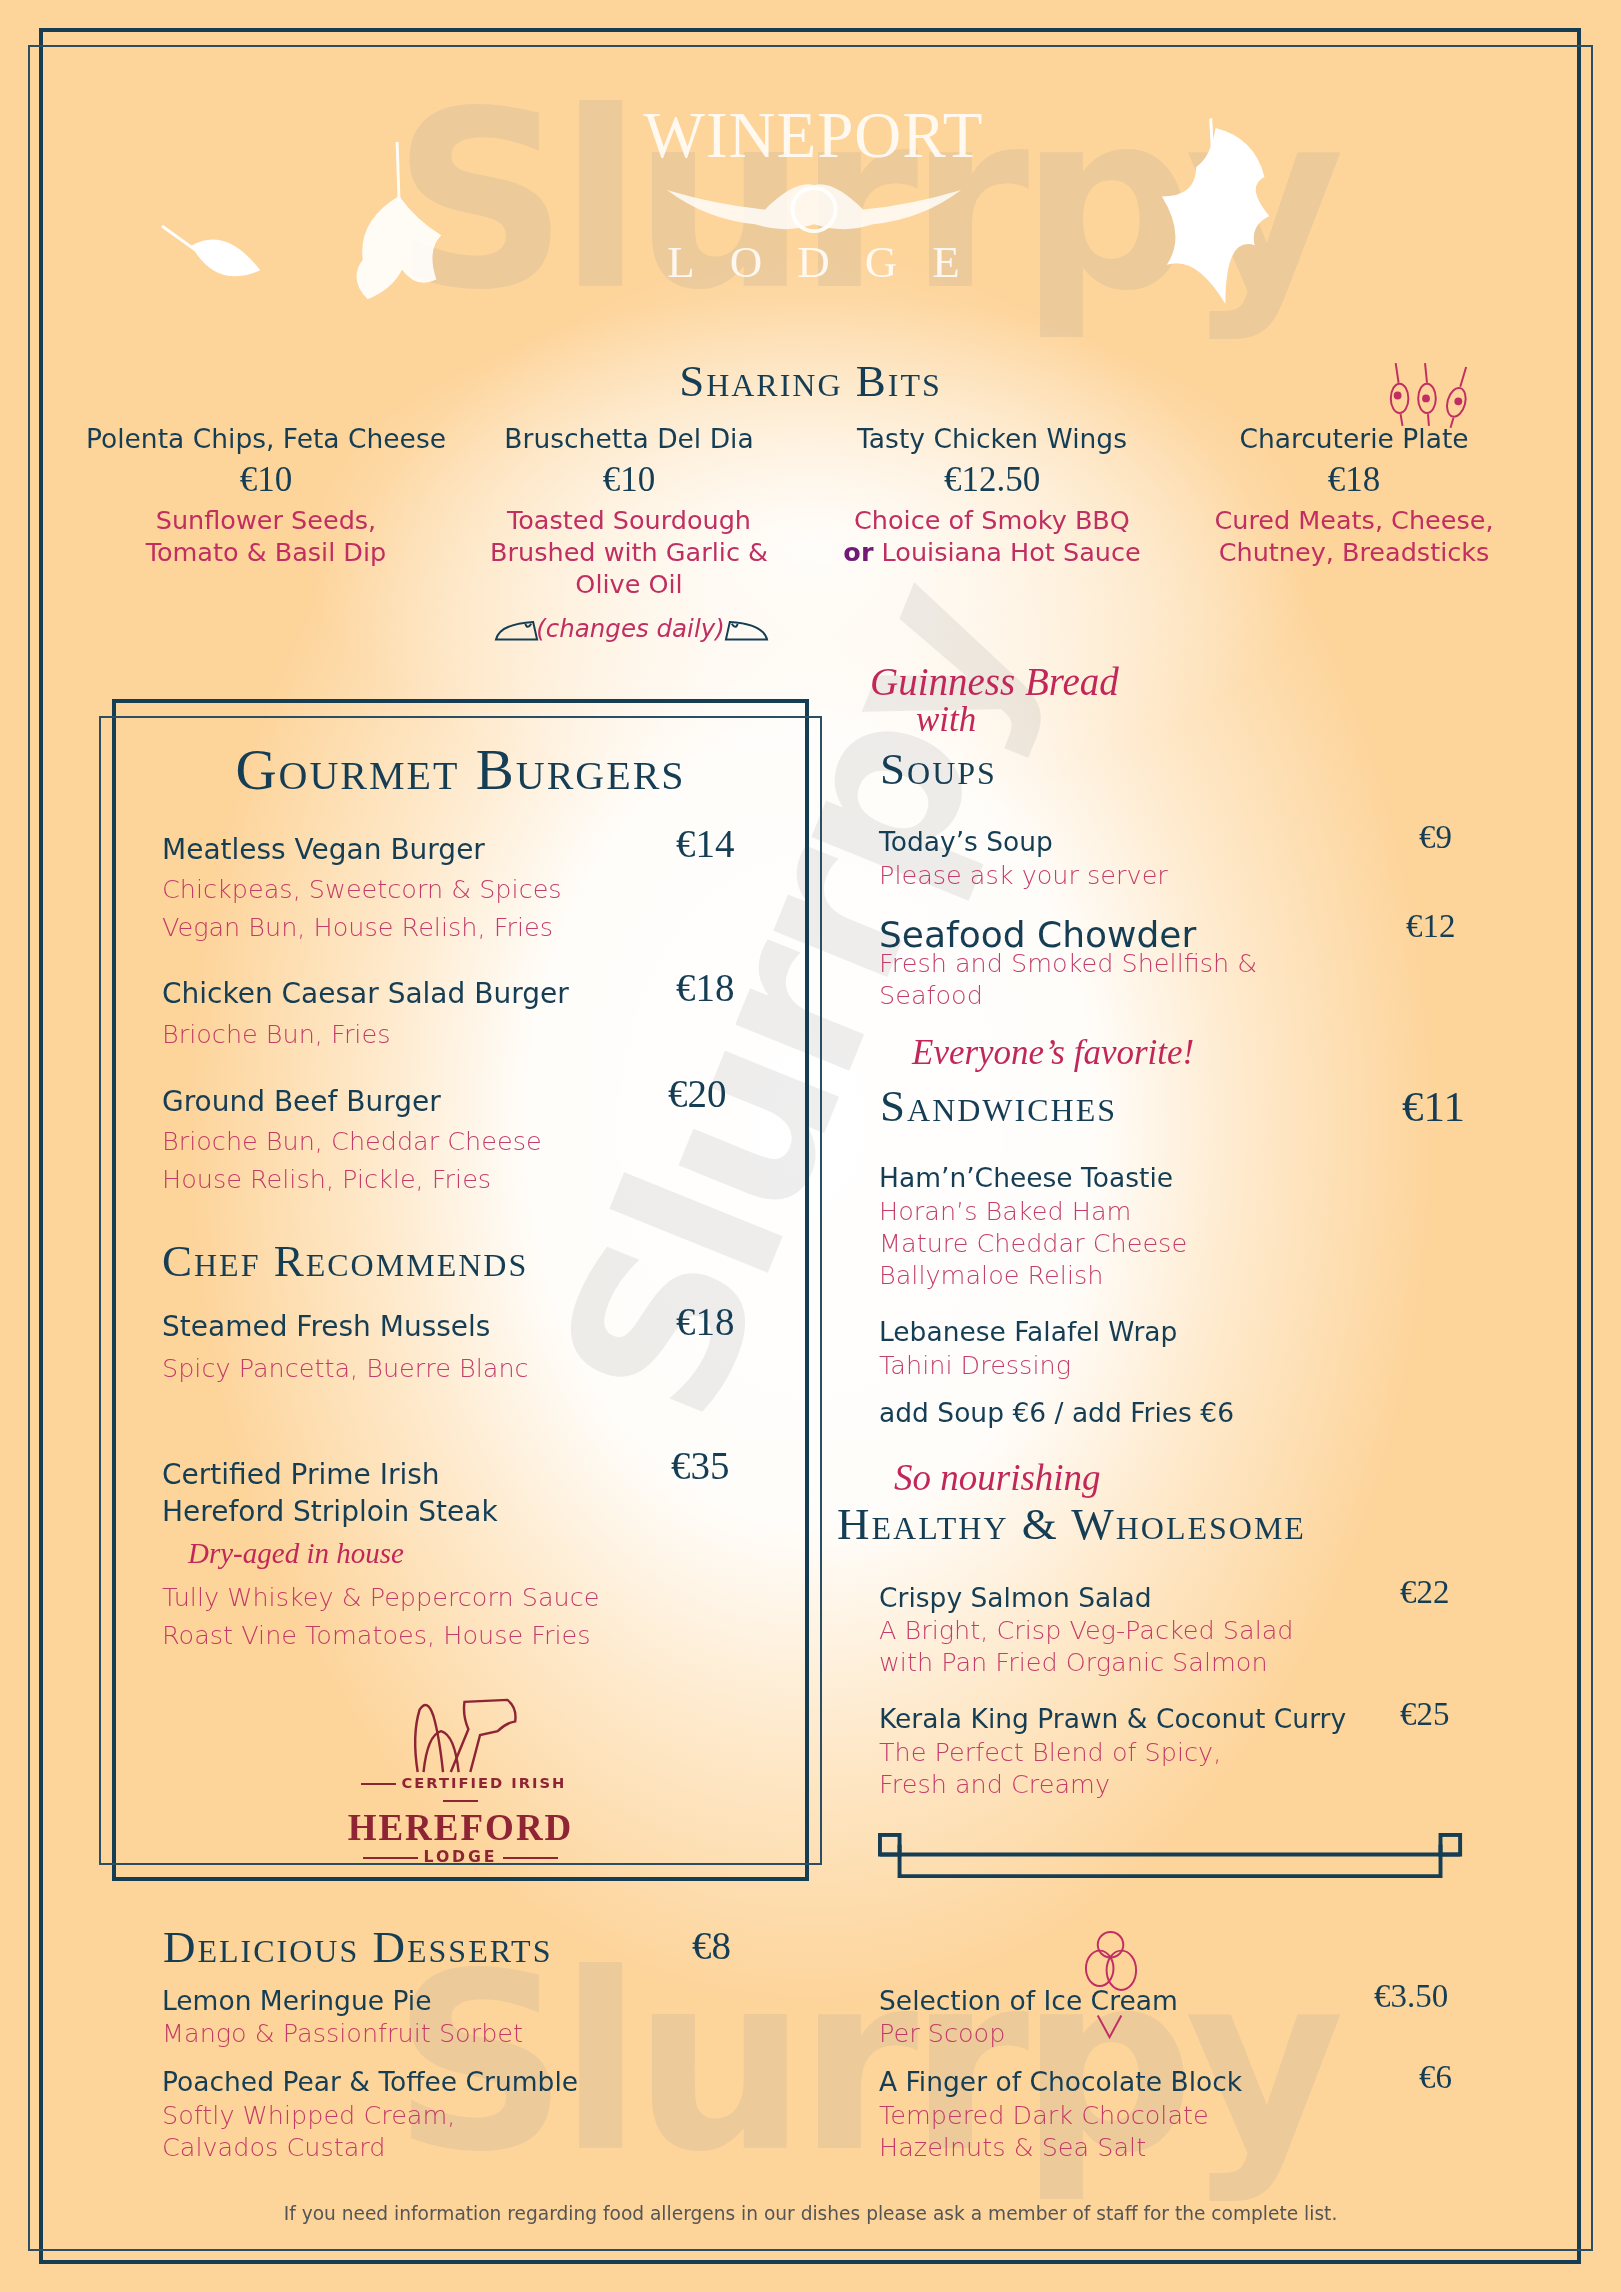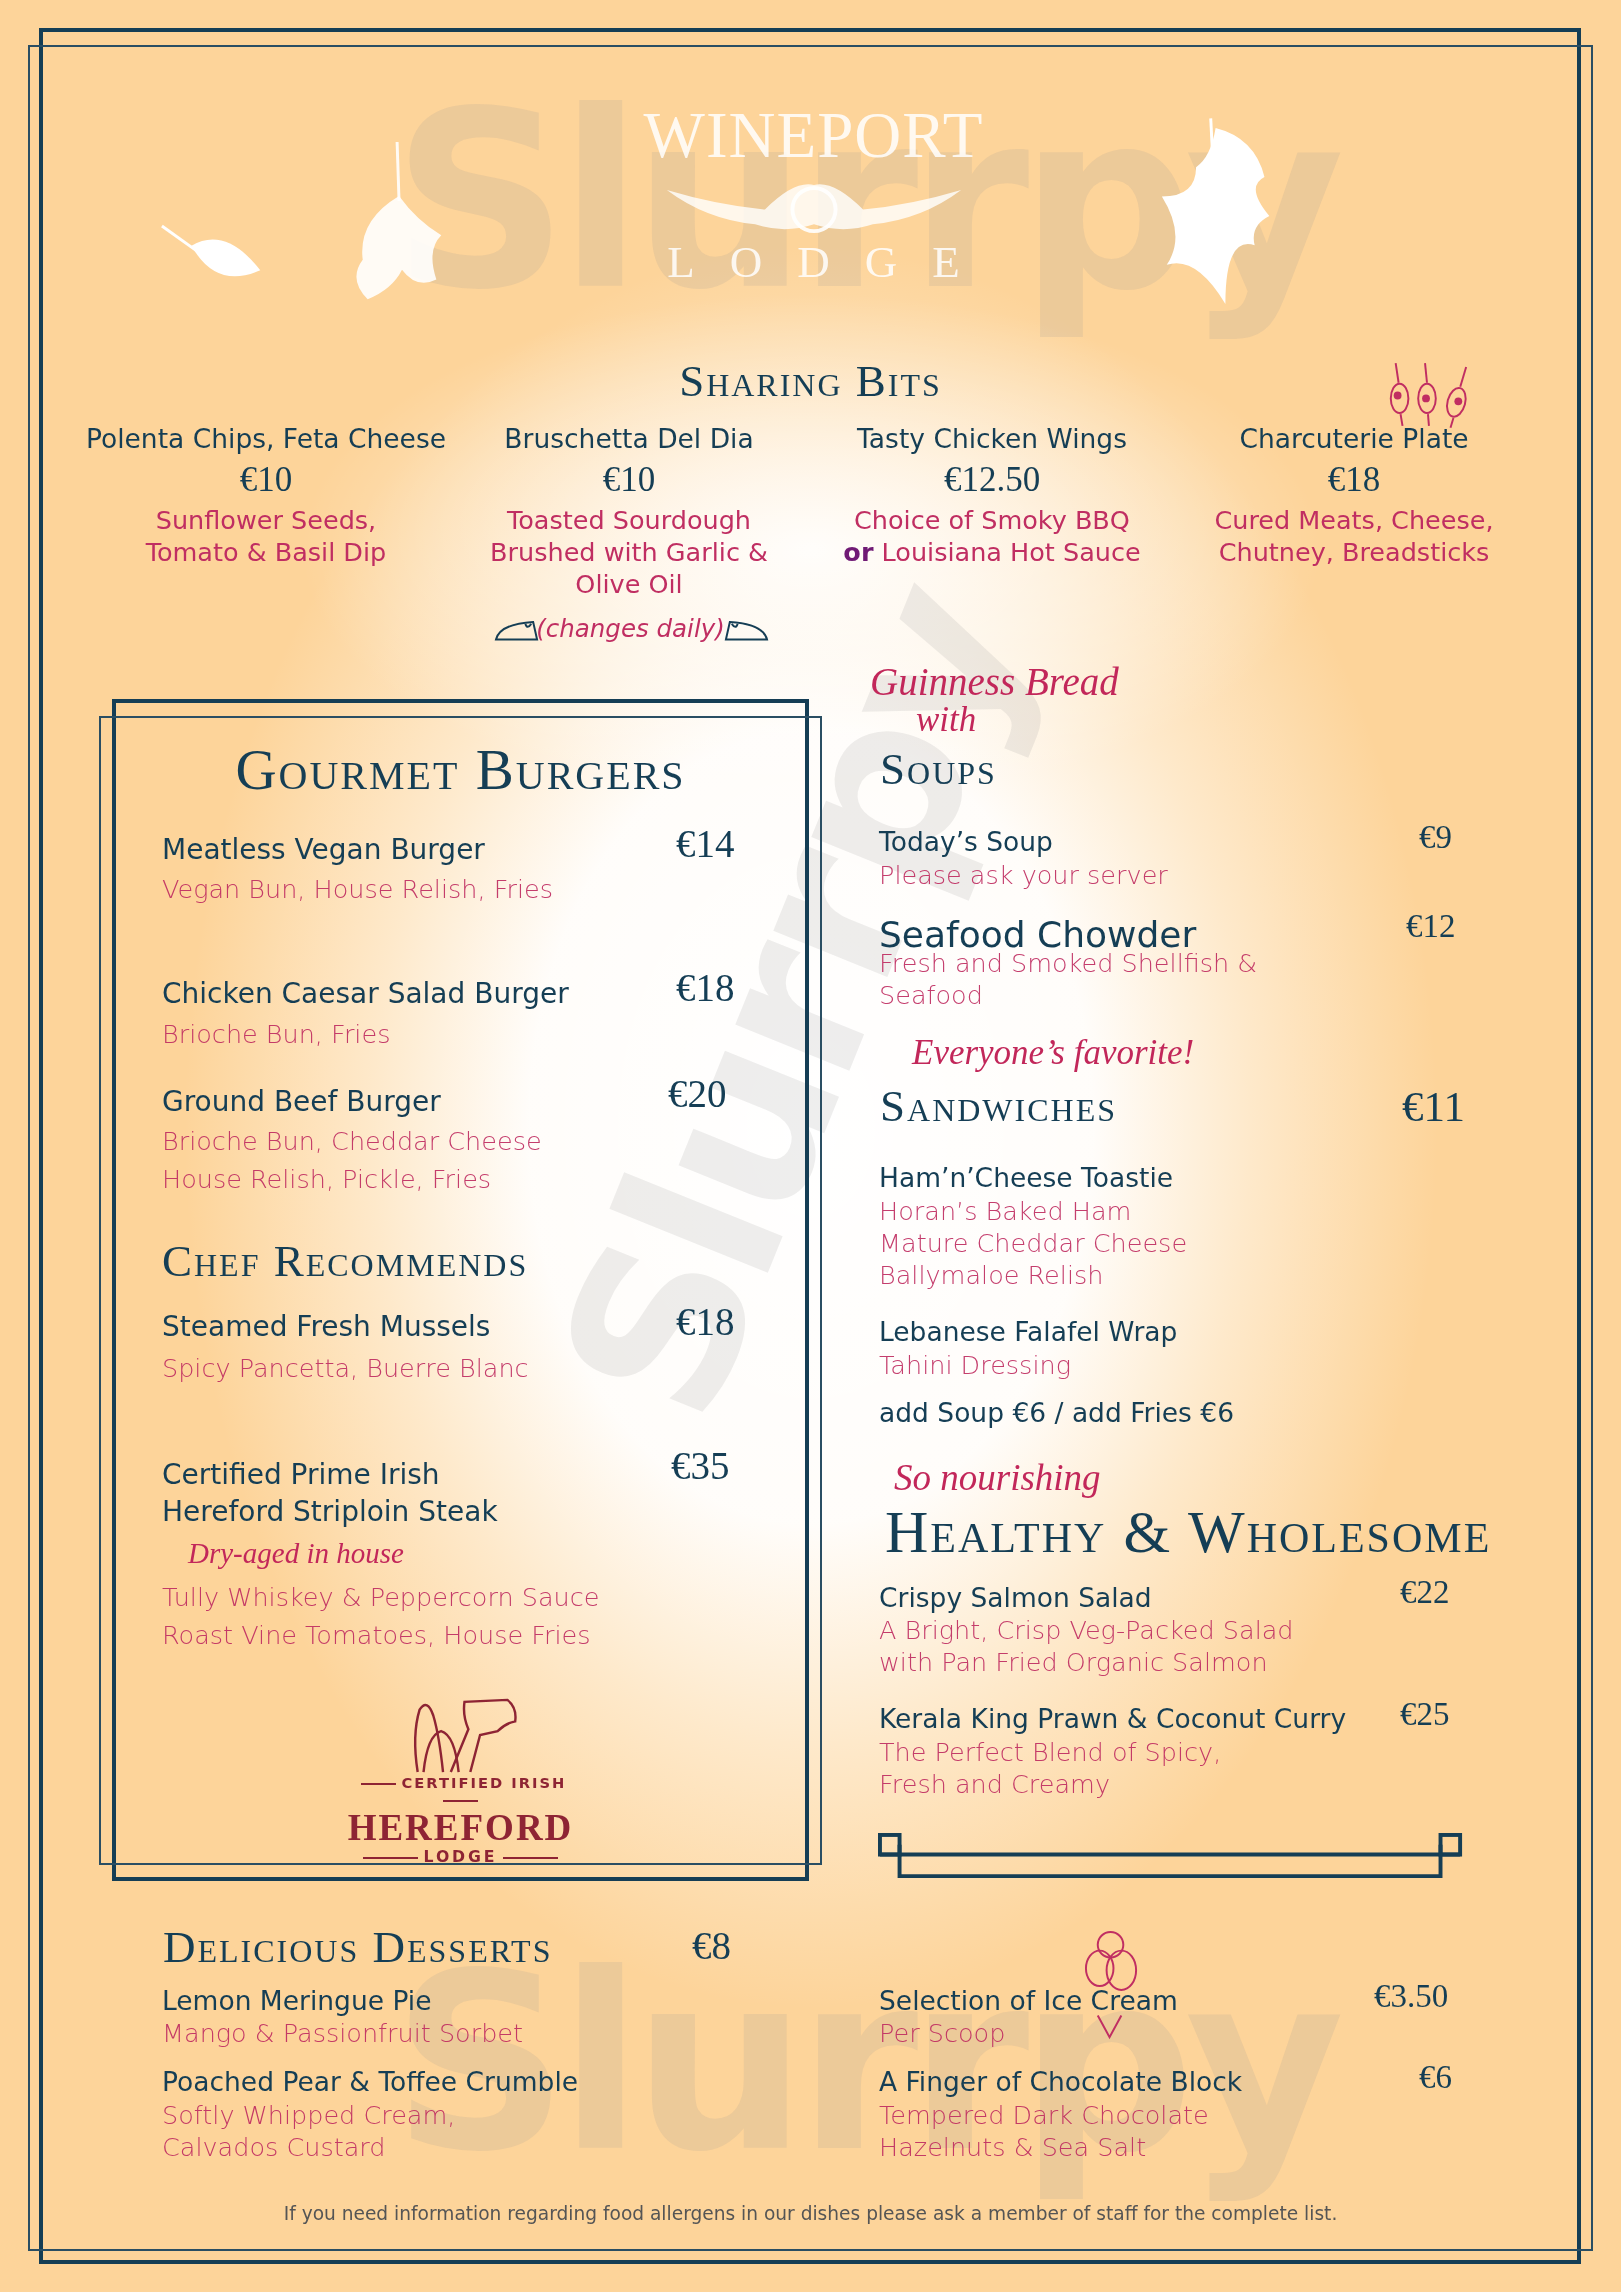--- a/index.html
+++ b/index.html
@@ -158,20 +158,21 @@
 </div>
 
 <div class="frame" style="left:112px; top:699px; width:697px; height:1182px;"></div>
 <div class="frame-thin" style="left:99px; top:716px; width:723px; height:1149px;"></div>
 
 <div class="sc-title" style="left:112px; width:697px; text-align:center; top:737px; font-size:57px;">Gourmet Burgers</div>
 
 <div class="name" style="left:162px; top:833px;">Meatless Vegan Burger</div>
 <div class="price" style="left:676px; top:821px; font-size:39px;">€14</div>
 <div class="desc" style="left:162px; top:870px;">
+  <div>Chickpeas, Sweetcorn &amp; Spices</div>
   <div>Vegan Bun, House Relish, Fries</div>
 </div>
 
 <div class="name" style="left:162px; top:977px;">Chicken Caesar Salad Burger</div>
 <div class="price" style="left:676px; top:965px; font-size:39px;">€18</div>
 <div class="desc" style="left:162px; top:1015px;">
   <div>Brioche Bun, Fries</div>
 </div>
 
 <div class="name" style="left:162px; top:1085px;">Ground Beef Burger</div>
@@ -241,21 +242,21 @@
   <div>Mature Cheddar Cheese</div>
   <div>Ballymaloe Relish</div>
 </div>
 <div class="name" style="left:879px; top:1316px; font-size:26.5px;">Lebanese Falafel Wrap</div>
 <div class="desc desc-tight" style="left:879px; top:1349px;">
   <div>Tahini Dressing</div>
 </div>
 <div class="name" style="left:879px; top:1397px; font-size:26.5px;">add Soup €6 / add Fries €6</div>
 
 <div class="script" style="left:894px; top:1456px; font-size:37px;">So nourishing</div>
-<div class="sc-title" style="left:885px; top:1498px; font-size:60px;">Healthy &amp; Wholesome</div>
+<div class="sc-title" style="left:837px; top:1498px; font-size:45px;">Healthy &amp; Wholesome</div>
 
 <div class="name" style="left:879px; top:1582px; font-size:26.5px;">Crispy Salmon Salad</div>
 <div class="price" style="left:1400px; top:1574px; font-size:33px;">€22</div>
 <div class="desc desc-tight" style="left:879px; top:1614px;">
   <div>A Bright, Crisp Veg-Packed Salad</div>
   <div>with Pan Fried Organic Salmon</div>
 </div>
 
 <div class="name" style="left:879px; top:1703px; font-size:26.5px;">Kerala King Prawn &amp; Coconut Curry</div>
 <div class="price" style="left:1400px; top:1696px; font-size:33px;">€25</div>

